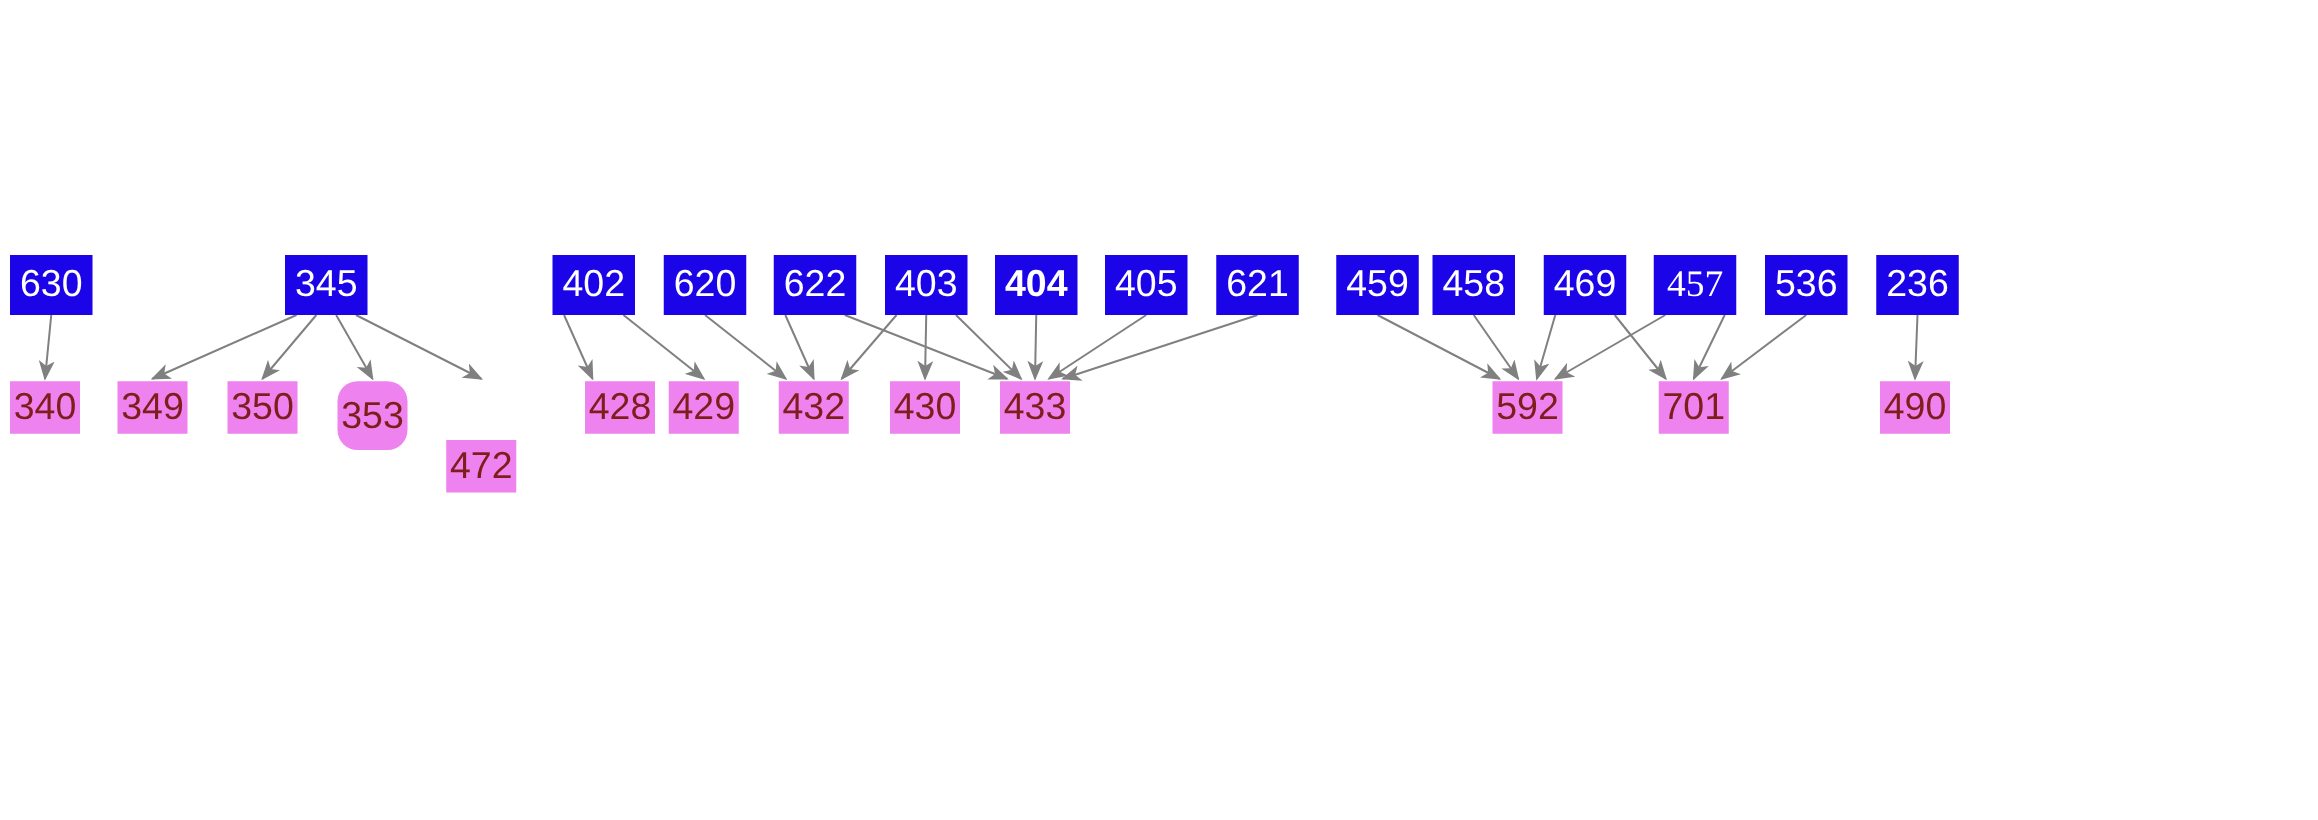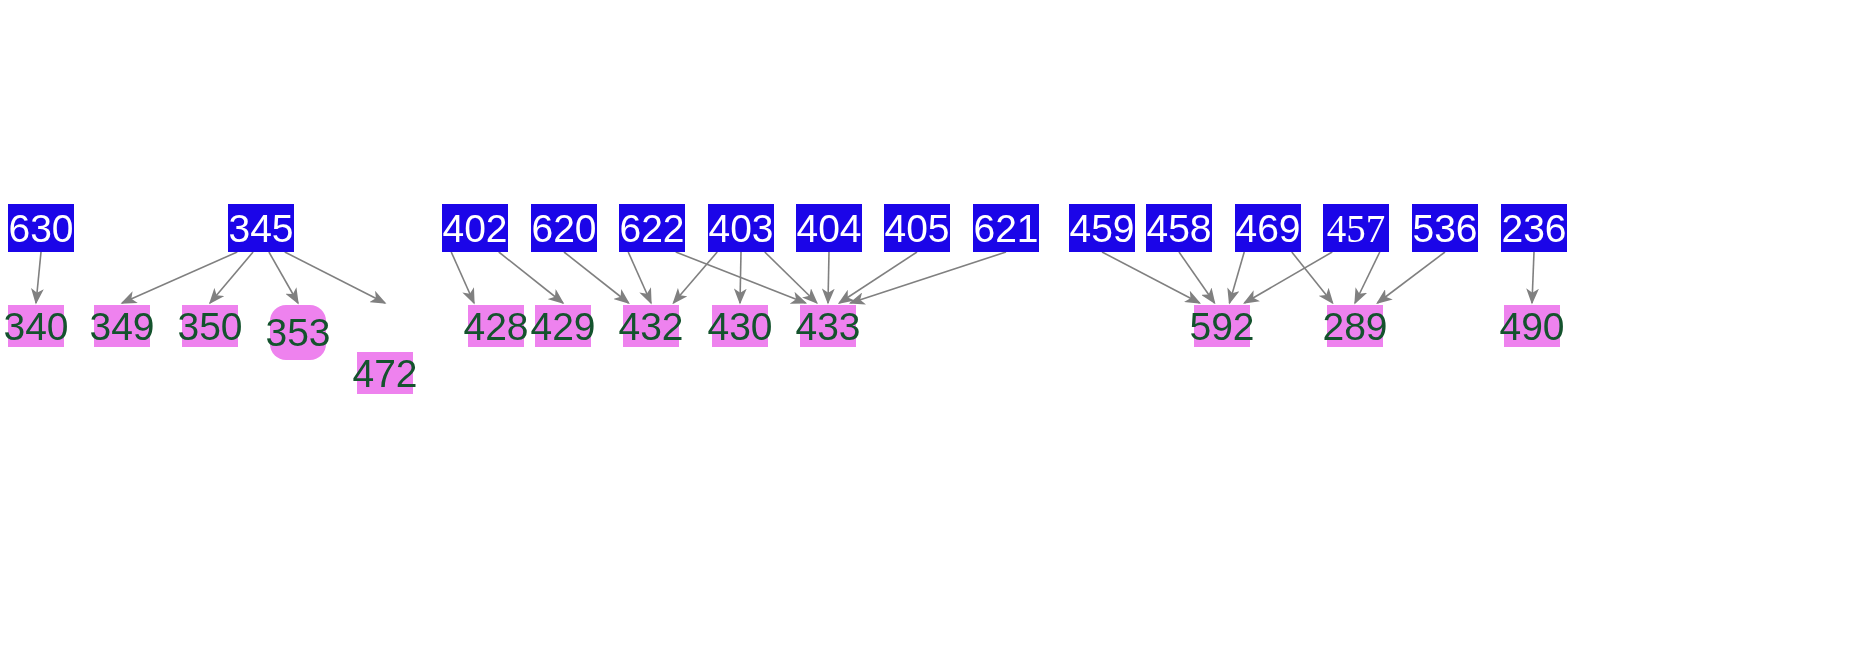--- a/index.html
+++ b/index.html
@@ -11,33 +11,33 @@
     font-family:"Liberation Sans", sans-serif;
     overflow:hidden;
   }
   #edge-layer{position:absolute;left:0;top:0;width:1854px;height:656px;pointer-events:none;}
   .node{
     position:absolute;
     box-sizing:border-box;
     display:flex;
     align-items:center;
     justify-content:center;
-    font-size:39px;
+    font-size:30px;
     line-height:1;
     letter-spacing:0px;
     white-space:nowrap;
     user-select:none;
   }
   .node.source{
     background:#1b05e8;
     color:#ffffff;
   }
   .node.target{
     background:#ee82ee;
-    color:#14532d;
+    color:#7f1d1d;
   }
 </style>
 </head>
 <body>
 
 <div id="canvas">
   <svg id="edge-layer" viewBox="0 0 1854 656" xmlns="http://www.w3.org/2000/svg">
     <defs>
       <marker id="arrowhead" markerWidth="10" markerHeight="8" refX="9" refY="4" orient="auto" markerUnits="strokeWidth">
         <path d="M0,0 L10,4 L0,8 L2.6,4 Z" fill="#808080"></path>
@@ -70,36 +70,36 @@
         <line x1="1534.00" y1="252.00" x2="1532.00" y2="303.00" stroke="#808080" stroke-width="1.6" marker-end="url(#arrowhead)"></line>
       </g>
   </svg>
   <div id="nodes-layer">
       <div class="node source" style="left: 8px; top: 204px; width: 66px; height: 48px;">630</div>
       <div class="node source" style="left: 228px; top: 204px; width: 66px; height: 48px;">345</div>
       <div class="node source" style="left: 442px; top: 204px; width: 66px; height: 48px;">402</div>
       <div class="node source" style="left: 531px; top: 204px; width: 66px; height: 48px;">620</div>
       <div class="node source" style="left: 619px; top: 204px; width: 66px; height: 48px;">622</div>
       <div class="node source" style="left: 708px; top: 204px; width: 66px; height: 48px;">403</div>
-      <div class="node source" style="left: 796px; top: 204px; width: 66px; height: 48px;">404</div>
+      <div class="node source" style="left: 796px; top: 204px; width: 66px; height: 48px; font-weight: bold;">404</div>
       <div class="node source" style="left: 884px; top: 204px; width: 66px; height: 48px;">405</div>
       <div class="node source" style="left: 973px; top: 204px; width: 66px; height: 48px;">621</div>
       <div class="node source" style="left: 1069px; top: 204px; width: 66px; height: 48px;">459</div>
       <div class="node source" style="left: 1146px; top: 204px; width: 66px; height: 48px;">458</div>
       <div class="node source" style="left: 1235px; top: 204px; width: 66px; height: 48px;">469</div>
       <div class="node source" style="left: 1323px; top: 204px; width: 66px; height: 48px; font-family: Liberation Serif, serif;">457</div>
       <div class="node source" style="left: 1412px; top: 204px; width: 66px; height: 48px;">536</div>
       <div class="node source" style="left: 1501px; top: 204px; width: 66px; height: 48px;">236</div>
       <div class="node target" style="left: 8px; top: 305px; width: 56px; height: 42px;">340</div>
       <div class="node target" style="left: 94px; top: 305px; width: 56px; height: 42px;">349</div>
       <div class="node target" style="left: 182px; top: 305px; width: 56px; height: 42px;">350</div>
       <div class="node target" style="left: 270px; top: 305px; width: 56px; height: 55px; border-radius: 16px;">353</div>
       <div class="node target" style="left: 357px; top: 305px; width: 56px; height: 42px; margin-top: 47px;">472</div>
       <div class="node target" style="left: 468px; top: 305px; width: 56px; height: 42px;">428</div>
       <div class="node target" style="left: 535px; top: 305px; width: 56px; height: 42px;">429</div>
       <div class="node target" style="left: 623px; top: 305px; width: 56px; height: 42px;">432</div>
       <div class="node target" style="left: 712px; top: 305px; width: 56px; height: 42px;">430</div>
       <div class="node target" style="left: 800px; top: 305px; width: 56px; height: 42px;">433</div>
       <div class="node target" style="left: 1194px; top: 305px; width: 56px; height: 42px;">592</div>
-      <div class="node target" style="left: 1327px; top: 305px; width: 56px; height: 42px;">289</div>
+      <div class="node target" style="left: 1327px; top: 305px; width: 56px; height: 42px;">701</div>
       <div class="node target" style="left: 1504px; top: 305px; width: 56px; height: 42px;">490</div>
     </div>
 </div>
 
 </body></html>

